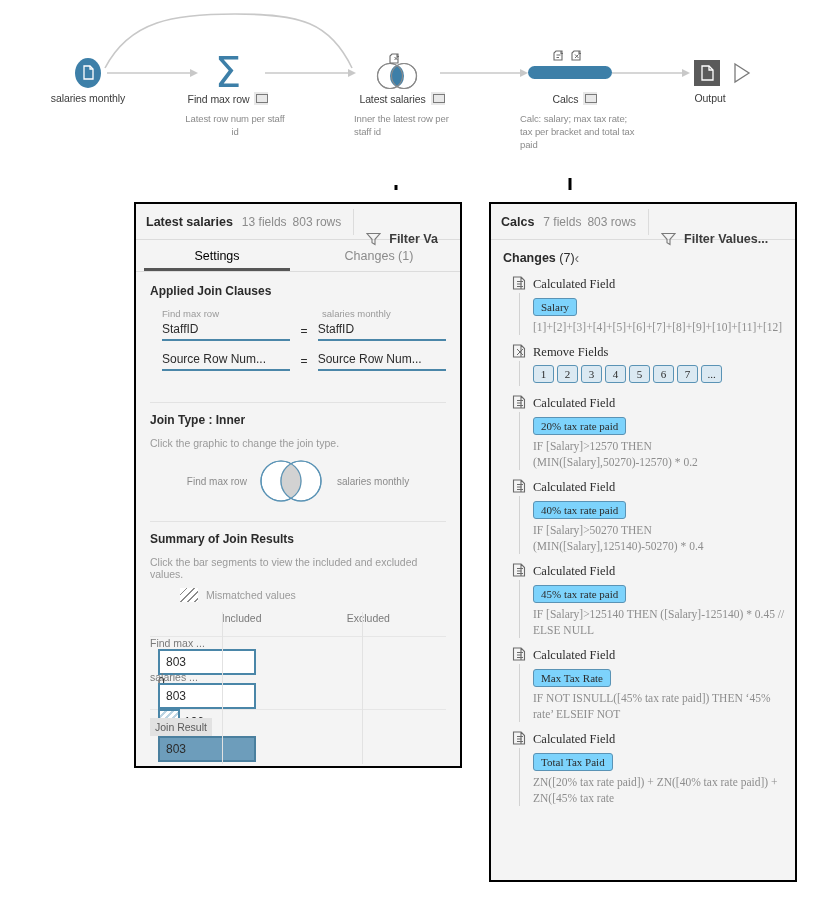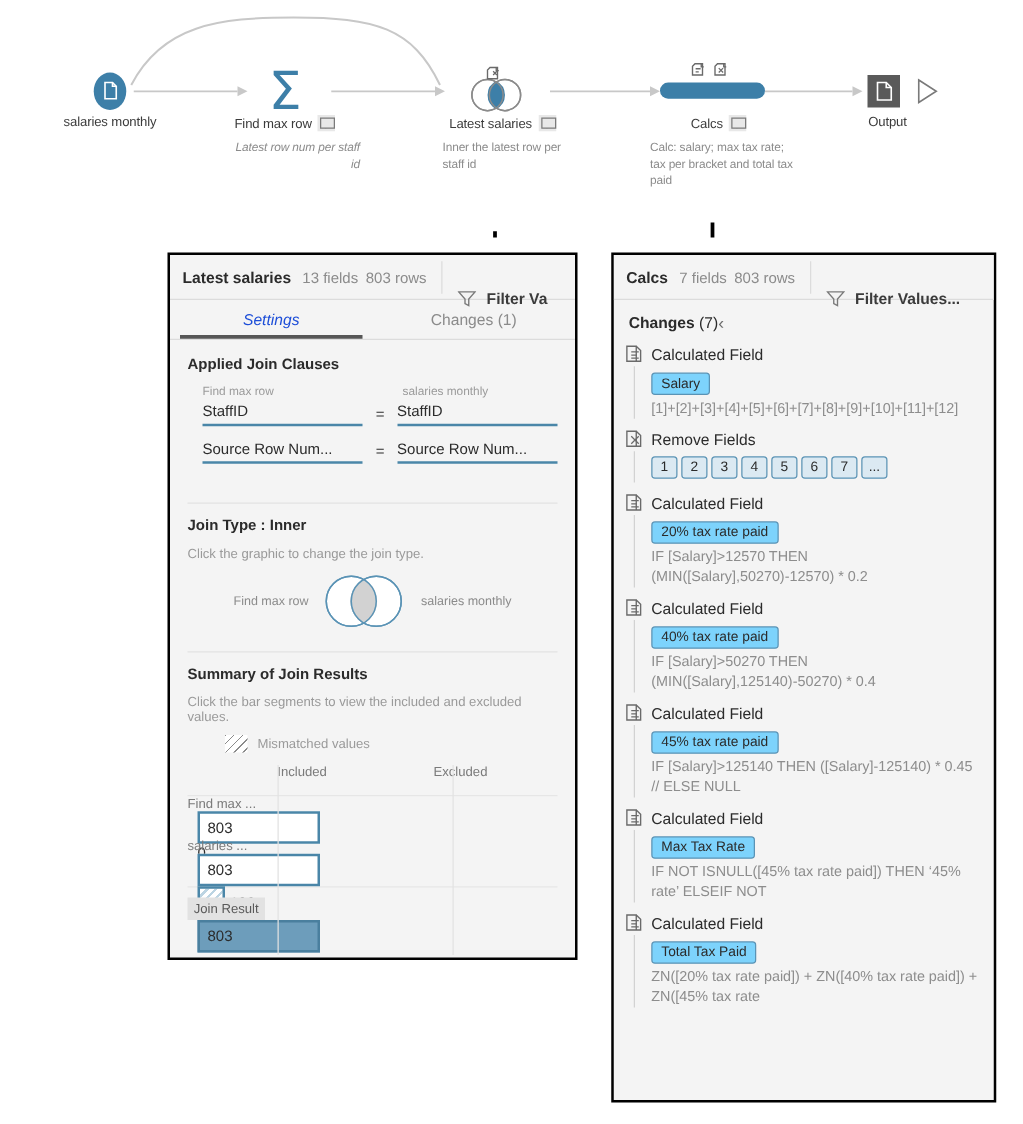--- a/index.html
+++ b/index.html
@@ -56,21 +56,21 @@
   .head-sep { width: 1px; height: 26px; background: #dcdcdc; margin: 0 12px; }
   .filter-btn { display: flex; align-items: center; gap: 8px; color: #4a4a4a; margin-top: 35px; }
   .filter-label { font-size: 12.5px; font-weight: bold; color: #3b3b3b; white-space: nowrap; }
 
   
   .tabs { display: flex; height: 32px; background: #f4f4f4; border-bottom: 1px solid #dcdcdc; }
   .tab {
     flex: 1; display: flex; align-items: center; justify-content: center;
     font-size: 12.5px; color: #8b8b8b; position: relative;
   }
-  .tab.active { color: #1d4ed8; font-style: italic; }
+  .tab.active { color: #000000; }
   .tab.active::after {
     content: ""; position: absolute; left: 8px; right: 8px; bottom: 0;
     height: 3px; background: #565656;
   }
 
   .panel-body { padding: 12px 14px 0 14px; font-size: 11.5px; }
   .sec-title {
     font-size: 12px; font-weight: bold; color: #2b2b2b; margin-bottom: 10px;
   }
   .sec-hint { font-size: 10.5px; color: #9a9a9a; margin-bottom: 8px; }
@@ -130,21 +130,21 @@
 
   
   .changes-head {
     display: flex; align-items: center; justify-content: flex-start;
     padding: 11px 14px 11px 12px;
   }
   .changes-title { font-size: 12.5px; font-weight: bold; color: #2b2b2b; }
   .changes-title .cnt { font-weight: normal; }
   .chev { color: #6a6a6a; font-size: 14px; line-height: 1; }
 
-  .change-item { display: flex; padding: 0 10px 0 4px; margin-bottom: 9px; }
+  .change-item { display: flex; padding: 0 10px 0 16px; margin-bottom: 9px; font-family: Liberation Serif, serif; }
   .change-icon-col { width: 24px; flex: 0 0 24px; display: flex; flex-direction: column; align-items: center; }
   .change-rail { width: 1px; flex: 1; background: #d2d2d2; margin-top: 3px; }
   .change-body { flex: 1; padding-left: 2px; }
   .change-type { font-size: 12.5px; color: #2b2b2b; line-height: 17px; margin-bottom: 4px; }
   .pill {
     display: inline-block; border: 1px solid #5a93b5; background: #7dd3fc;
     border-radius: 3px; padding: 2px 7px; font-size: 11px; color: #2b2b2b;
     margin-bottom: 3px;
   }
   .pill-row { display: flex; gap: 3px; flex-wrap: wrap; margin-bottom: 3px; }
@@ -225,21 +225,21 @@
       <div class="label-row">
         <span class="node-label">salaries monthly</span>
       </div>
     </div>
 
     <div class="node" style="left:168px; top:92px; width:120px;">
       <div class="label-row">
         <span class="node-label">Find max row</span>
         <span class="note-icon"></span>
       </div>
-      <div class="node-desc" style="text-align:right; padding-left:14px;font-style:italic;">Latest row num per staff id</div>
+      <div class="node-desc" style="text-align:center; padding-left:14px;">Latest row num per staff id</div>
     </div>
 
     <div class="node" style="left:340px; top:92px; width:124px;">
       <div class="label-row">
         <span class="node-label">Latest salaries</span>
         <span class="note-icon"></span>
       </div>
       <div class="node-desc" style="text-align:left; padding-left:14px;">Inner the latest row per staff id</div>
     </div>
 

